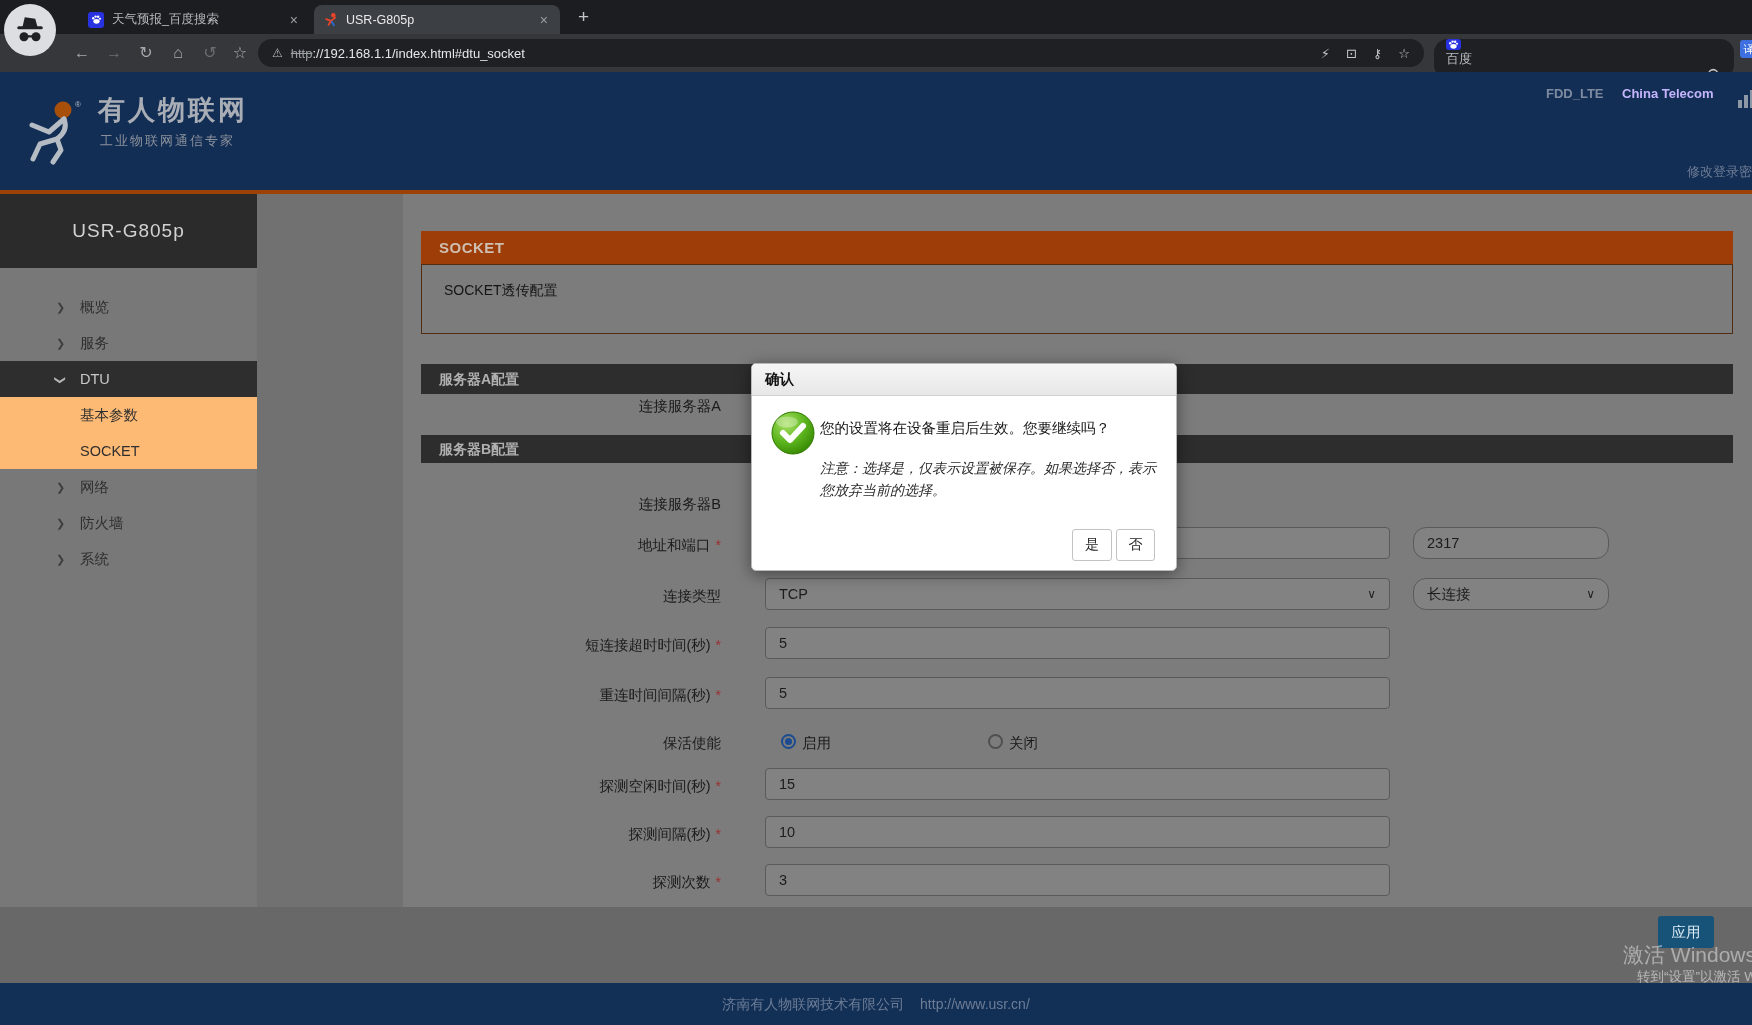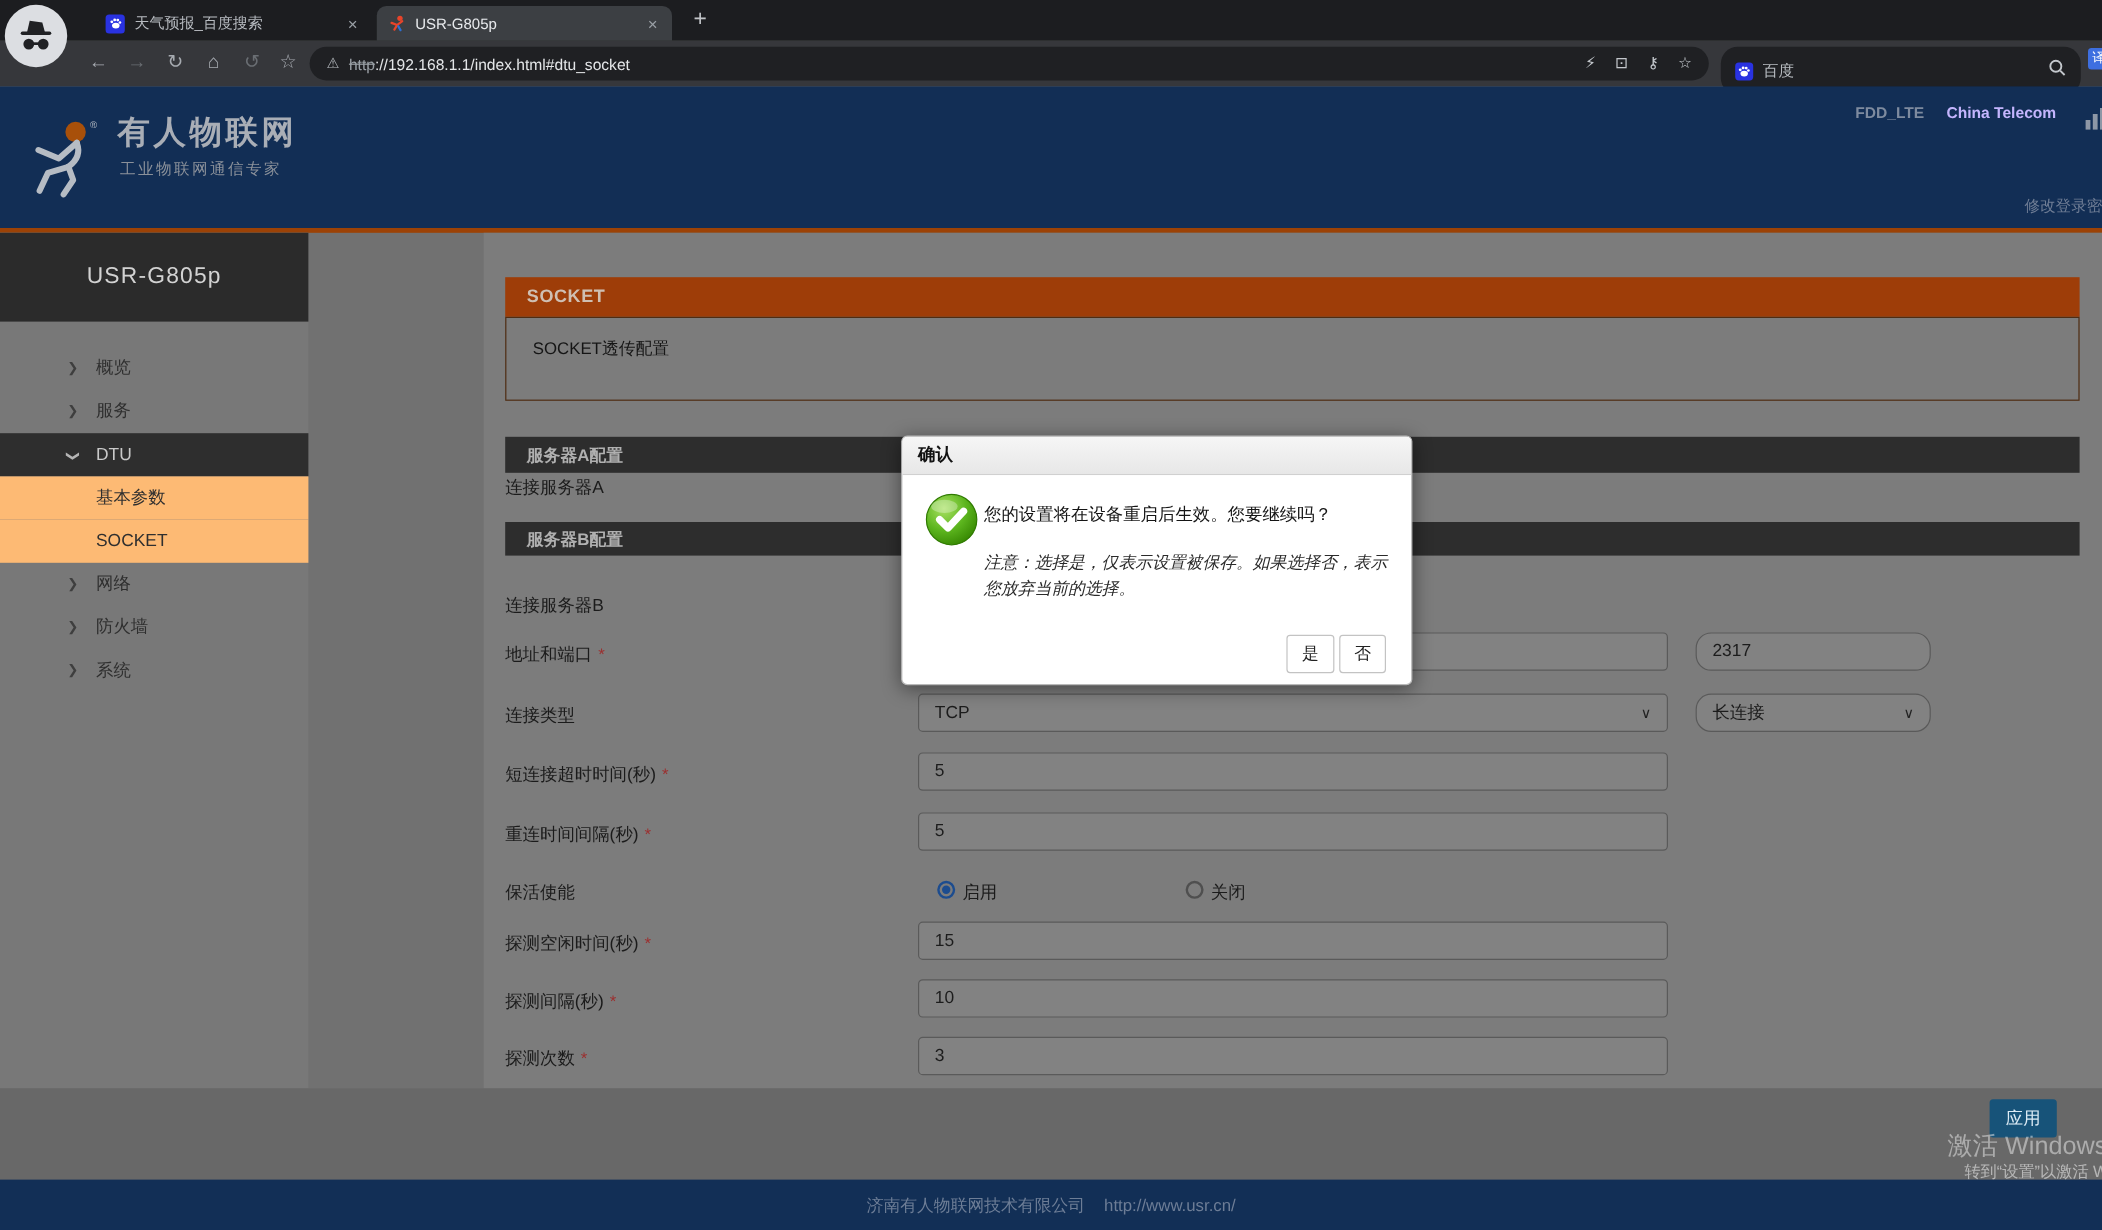--- a/index.html
+++ b/index.html
@@ -23,21 +23,21 @@
   .toolbar{position:absolute;left:0;top:34px;width:1752px;height:38px;background:#36373b;}
   .navic{position:absolute;top:7px;font-size:16px;line-height:24px;color:#a6aab0;width:24px;text-align:center;}
   .navic.dim{color:#6a6e73;}
   .urlpill{position:absolute;left:258px;top:5px;width:1166px;height:28px;background:#1f2023;border-radius:14px;
            display:flex;align-items:center;padding:0 14px;box-sizing:border-box;color:#bdc1c6;font-size:13px;}
   .urlpill .warn{font-size:12px;color:#b9bdc2;margin-right:8px;}
   .urlpill .scheme{text-decoration:line-through;color:#9aa0a6;}
   .urlpill .rest{color:#e4e6e8;}
   .pillicons{margin-left:auto;display:flex;gap:16px;color:#c3c7cc;font-size:13px;}
   .baidupill{position:absolute;left:1434px;top:5px;width:300px;height:40px;background:#1f2023;border-radius:14px;
-             display:flex;align-items:center;padding:0 12px;box-sizing:border-box;}
+             display:flex;align-items:flex-start;padding:0 12px;box-sizing:border-box;flex-direction:column;}
   .baidupill .bicon{width:15px;height:15px;background:#2932e1;border-radius:3px;margin-right:8px;display:flex;align-items:center;justify-content:center;}
   .baidupill .btxt{color:#b7bbc0;font-size:13px;}
   .baidupill .mag{margin-left:auto;}
   .transbadge{position:absolute;left:1740px;top:40px;width:18px;height:18px;background:#3e6fe0;border-radius:3px;
               color:#fff;font-size:11px;line-height:18px;text-align:center;z-index:5;}
   
   .hd{position:absolute;left:0;top:72px;width:1752px;height:118px;background:#122e55;overflow:hidden;}
   .brand{position:absolute;left:98px;top:20px;font-size:27px;font-weight:bold;color:#a9aeb6;letter-spacing:3px;}
   .slogan{position:absolute;left:100px;top:60px;font-size:13px;color:#8b919a;letter-spacing:2px;}
   .netmode{position:absolute;left:1546px;top:14px;font-size:13px;font-weight:bold;color:#7e8b9f;}
@@ -59,21 +59,21 @@
   .panel{position:absolute;left:403px;top:194px;width:1349px;height:713px;background:#7c7c7c;}
   .botstrip{position:absolute;left:0;top:907px;width:1752px;height:76px;background:#686868;}
   .socketbar{position:absolute;left:421px;top:231px;width:1312px;height:33px;background:#9e3d08;
              color:#cfbfb2;font-weight:bold;font-size:15px;line-height:33px;padding-left:18px;box-sizing:border-box;letter-spacing:.5px;}
   .descbox{position:absolute;left:421px;top:264px;width:1312px;height:70px;border:1px solid #4f2c12;box-sizing:border-box;
            font-size:14px;color:#151515;line-height:51px;padding-left:22px;}
   .secbar{position:absolute;left:421px;width:1312px;background:#2d2d2d;color:#b0b0b0;font-weight:bold;
           font-size:14px;padding-left:18px;box-sizing:border-box;}
   .secbarA{top:364px;height:30px;line-height:30px;}
   .secbarB{top:435px;height:28px;line-height:28px;}
-  .flabel{position:absolute;left:421px;width:300px;font-size:14.5px;color:#1b1b1b;white-space:nowrap;}
+  .flabel{position:absolute;left:421px;width:300px;text-align:right;font-size:14.5px;color:#1b1b1b;white-space:nowrap;}
   .flabel .req{color:#9c2f2f;margin-left:5px;font-size:14px;}
   .finput{position:absolute;height:32px;box-sizing:border-box;background:#828282;border:1px solid #5a5a5a;border-radius:4px;
           padding:0 13px;font-size:14.5px;color:#1c1c1c;font-family:"Liberation Sans","DejaVu Sans",sans-serif;}
   .fmain{left:765px;width:625px;}
   .fcol2{left:1413px;width:196px;border-radius:13px;}
   .fselect{display:flex;align-items:center;}
   .fselect .arr{margin-left:auto;font-size:12px;color:#222;}
   .radio{position:absolute;width:15px;height:15px;border-radius:50%;border:2px solid #4f4f4f;box-sizing:border-box;}
   .radio.sel{border-color:#1c4c8f;}
   .radio.sel::after{content:"";position:absolute;left:2px;top:2px;width:7px;height:7px;border-radius:50%;background:#1c4c8f;}

